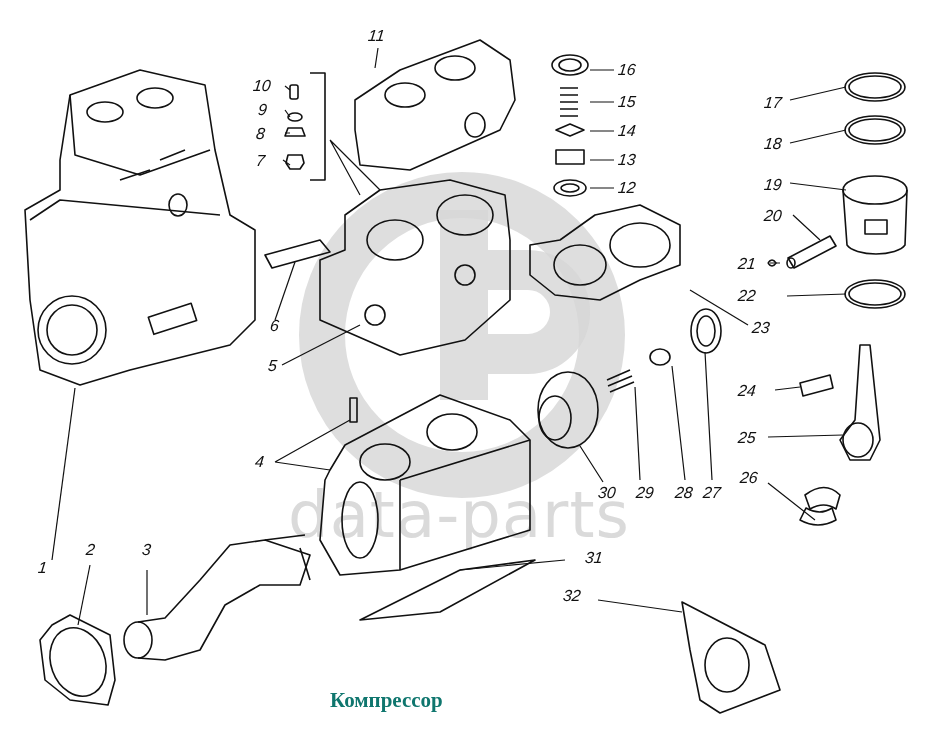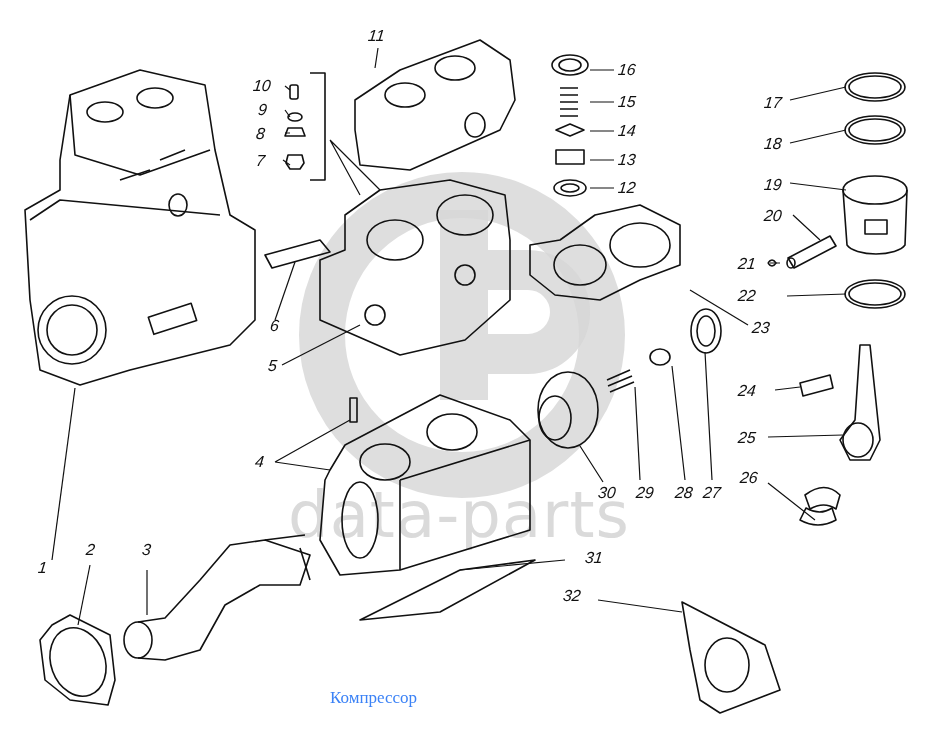--- a/index.html
+++ b/index.html
@@ -1,19 +1,19 @@
 <!DOCTYPE html>
 <html><head>
 <meta charset="utf-8">
 <style>
   html,body{margin:0;padding:0;background:#ffffff;}
   body{width:927px;height:745px;position:relative;overflow:hidden;font-family:"DejaVu Serif",serif;}
   #stage{position:absolute;left:0;top:0;width:927px;height:745px;}
   .lbl{position:absolute;font-family:"Liberation Sans",sans-serif;font-style:italic;font-size:16px;color:#111;line-height:1;transform:skewX(-6deg);}
-  .caption{position:absolute;left:330px;top:688px;font-family:"Liberation Serif",serif;font-size:17px;color:#3b82f6;}
+  .caption{position:absolute;left:330px;top:688px;font-family:"Liberation Serif",serif;font-size:21px;color:#0f766e;font-weight:bold;}
   .wm-text{position:absolute;left:288px;top:478px;font-family:"DejaVu Sans",sans-serif;font-weight:normal;font-size:64px;letter-spacing:1px;color:#d4d4d4;opacity:.85;}
   svg{position:absolute;left:0;top:0;}
 </style>
 </head>
 <body>
 
 <div id="stage">
 
   <svg width="927" height="745">
     <circle cx="462" cy="335" r="140" fill="none" stroke="#d6d6d6" stroke-width="46" opacity="0.8"></circle>

